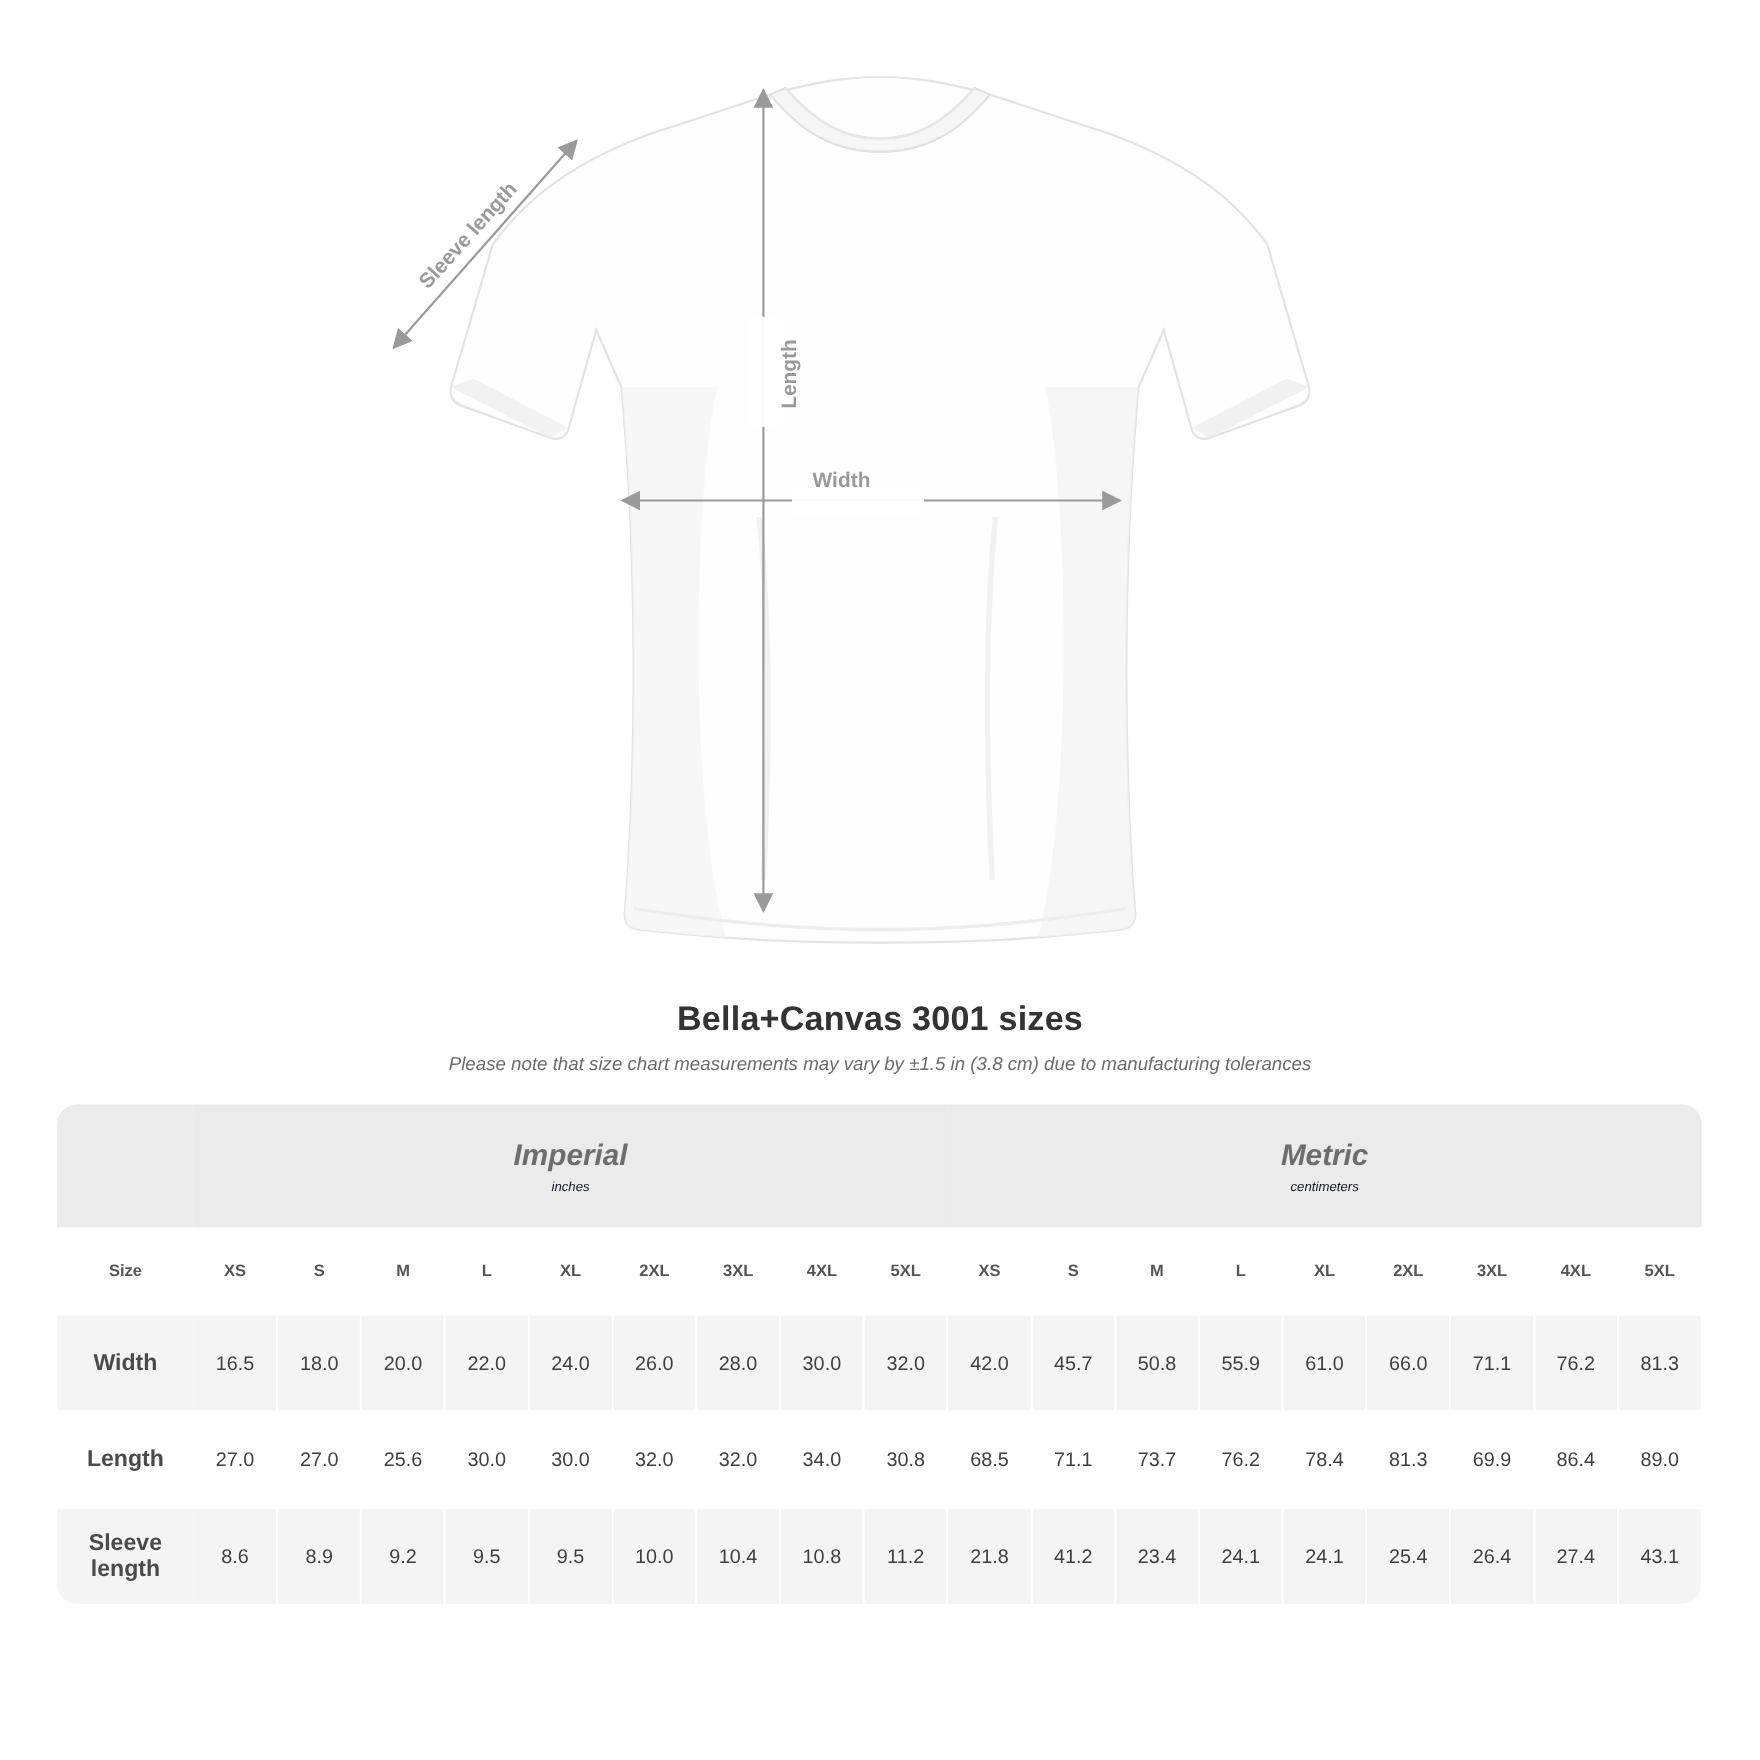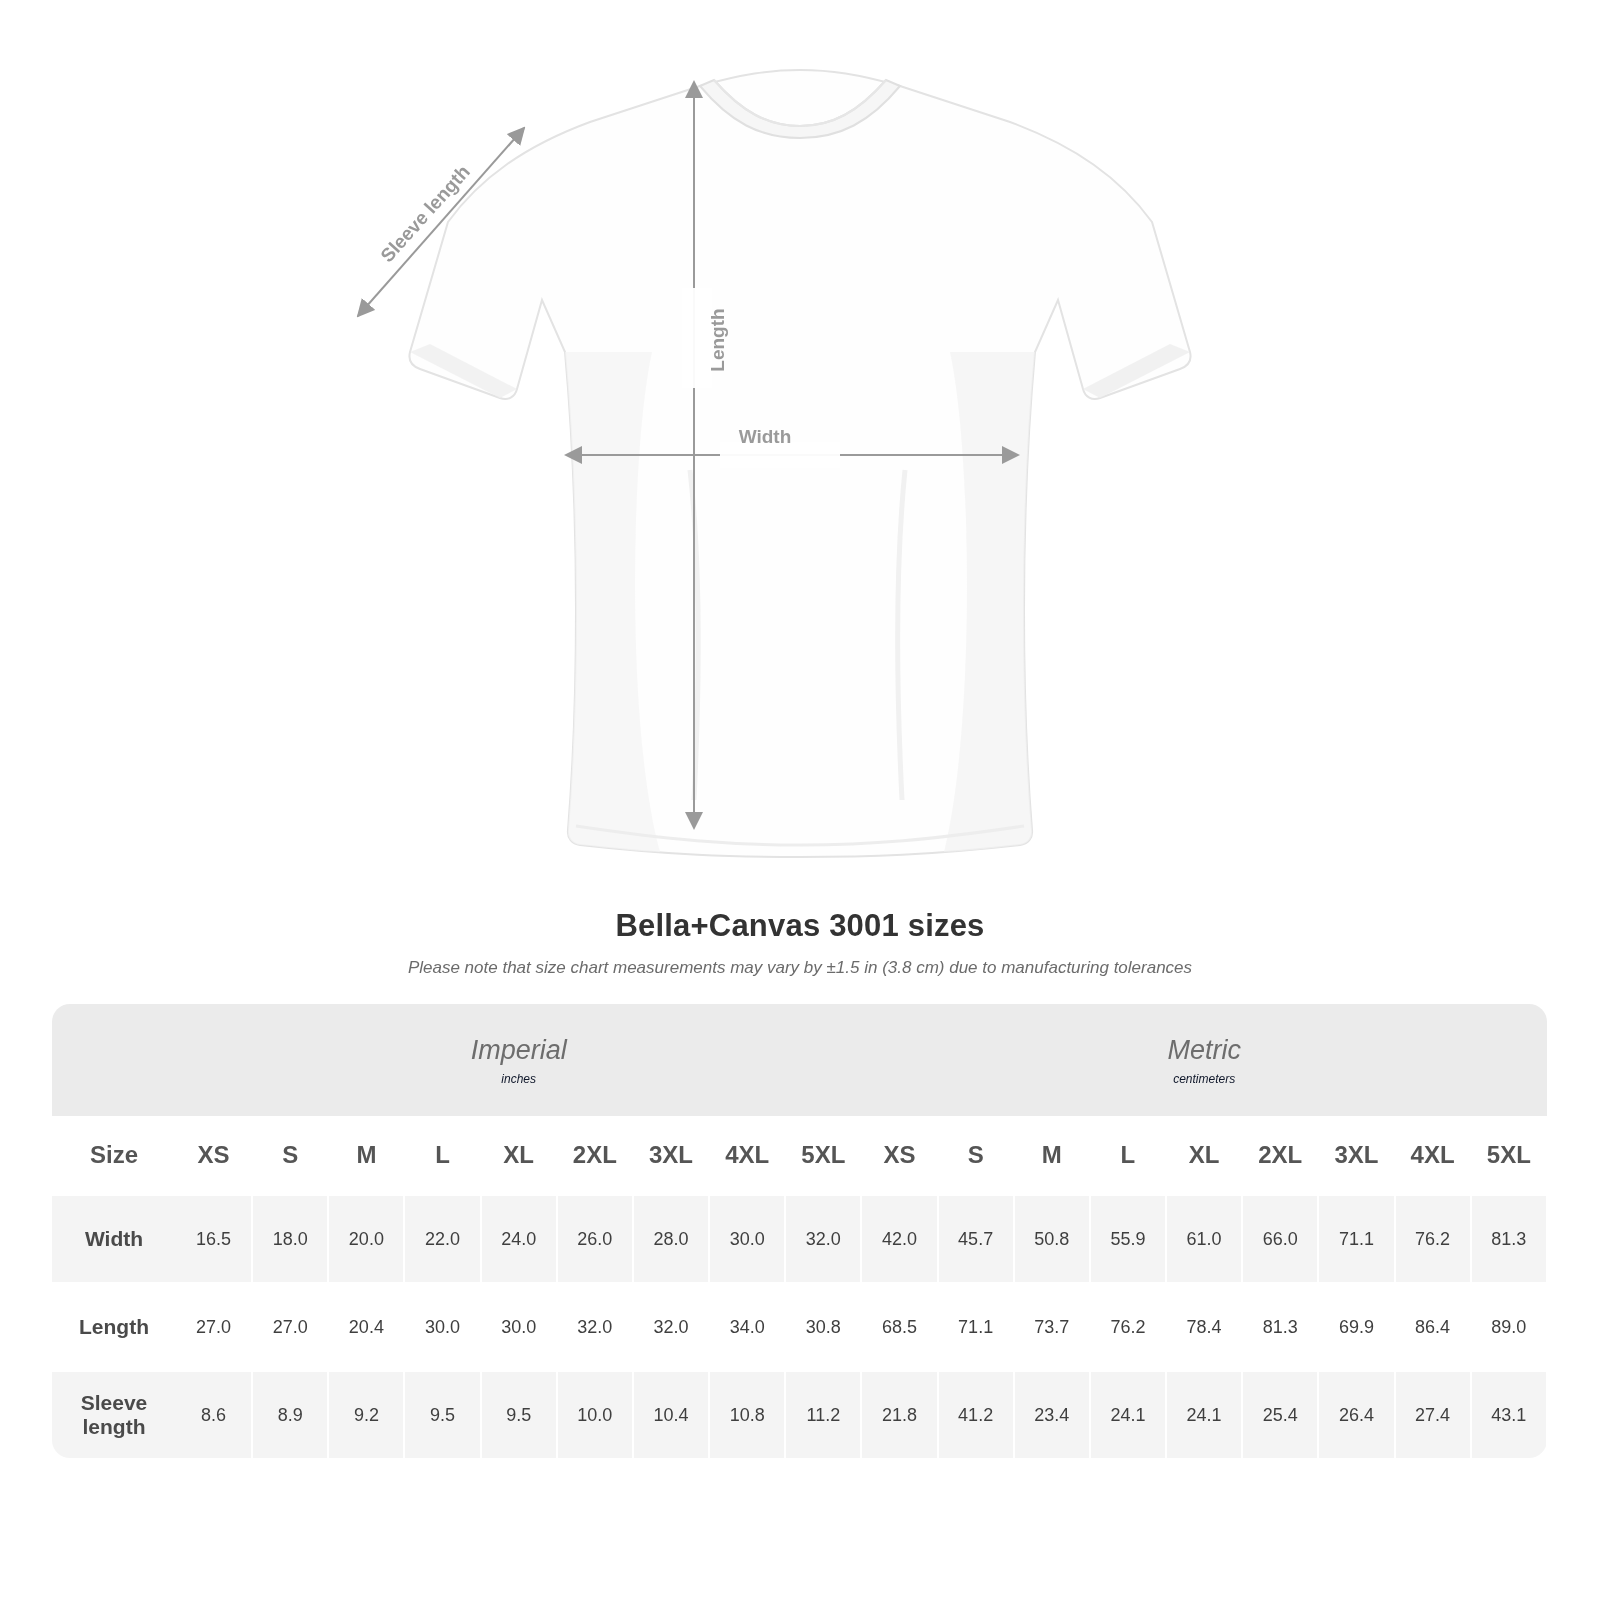--- a/index.html
+++ b/index.html
@@ -73,35 +73,35 @@
   }
   .unit-header.first {
     border-top-left-radius: 18px;
   }
   .unit-header.last {
     border-top-right-radius: 18px;
   }
   .unit-name {
     font-size: 27px;
     font-style: italic;
-    font-weight: normal;
+    font-weight: bold;
     color: #6d6d6d;
   }
   .unit-sub {
     font-size: 12px;
     font-style: italic;
     color: #0f172a;
     margin-top: 6px;
   }
 
   .row-head {
     height: 78px;
     text-align: center;
     vertical-align: middle;
-    font-size: 24px;
+    font-size: 15px;
     font-weight: bold;
     color: #555555;
   }
   .row-head-cell {
     font-size: 21px;
     font-weight: bold;
     color: #4a4a4a;
     text-align: center;
     vertical-align: middle;
   }
@@ -286,21 +286,21 @@
             <td class="data-cell band-light sep hsep">61.0</td>
             <td class="data-cell band-light sep hsep">66.0</td>
             <td class="data-cell band-light sep hsep">71.1</td>
             <td class="data-cell band-light sep hsep">76.2</td>
             <td class="data-cell band-light sep hsep">81.3</td>
           </tr>
           <tr>
             <td class="row-head-cell band-white hsep">Length</td>
             <td class="data-cell band-white sep hsep">27.0</td>
             <td class="data-cell band-white sep hsep">27.0</td>
-            <td class="data-cell band-white sep hsep">20.4</td>
+            <td class="data-cell band-white sep hsep">25.6</td>
             <td class="data-cell band-white sep hsep">30.0</td>
             <td class="data-cell band-white sep hsep">30.0</td>
             <td class="data-cell band-white sep hsep">32.0</td>
             <td class="data-cell band-white sep hsep">32.0</td>
             <td class="data-cell band-white sep hsep">34.0</td>
             <td class="data-cell band-white sep hsep">30.8</td>
             <td class="data-cell band-white sep hsep">68.5</td>
             <td class="data-cell band-white sep hsep">71.1</td>
             <td class="data-cell band-white sep hsep">73.7</td>
             <td class="data-cell band-white sep hsep">76.2</td>

